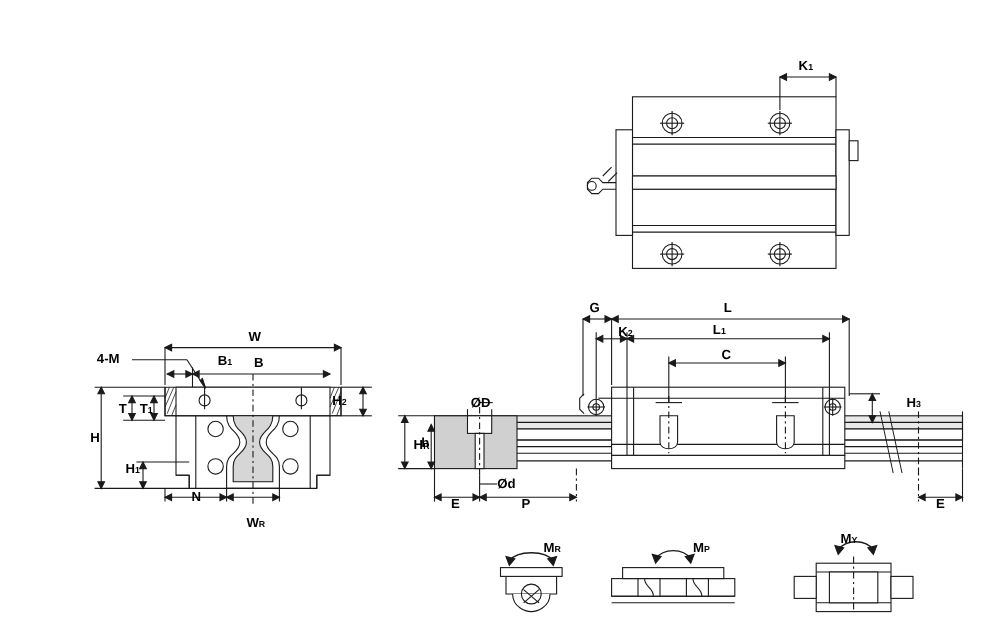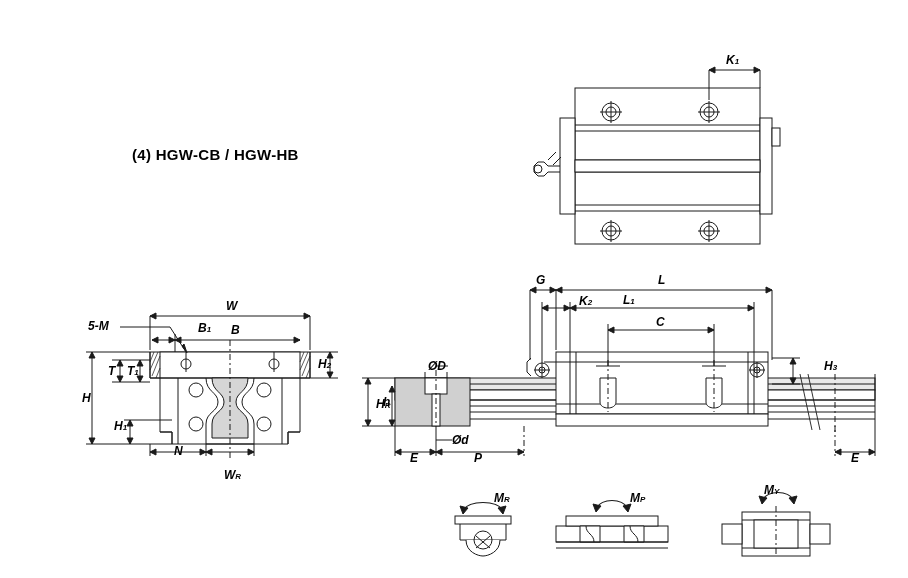--- a/index.html
+++ b/index.html
@@ -1,20 +1,20 @@
 <!DOCTYPE html>
 <html><head>
 <meta charset="utf-8">
 <style>
   html,body{margin:0;padding:0;background:#ffffff;}
   body{width:908px;height:578px;position:relative;overflow:hidden;
        font-family:"Liberation Sans", sans-serif;color:#000;}
   .sheet{position:absolute;inset:0;}
   .lbl{position:absolute;font-size:12px;line-height:1;white-space:nowrap;}
-  .lbl.b{font-weight:bold;font-style:italic;}
+  .lbl.b{font-weight:bold;}
   .title{position:absolute;font-size:15px;font-weight:bold;letter-spacing:.3px;white-space:nowrap;}
   svg{position:absolute;left:0;top:0;width:908px;height:578px;overflow:visible;}
   .sub{font-size:8px;}
 </style>
 </head>
 <body>
 
 <div class="sheet">
 
   <svg viewBox="0 0 908 578">
@@ -322,54 +322,53 @@
         <rect x="722" y="524" width="20" height="20" fill="#ffffff"></rect>
         <rect x="810" y="524" width="20" height="20" fill="#ffffff"></rect>
         <line x1="776" y1="506" x2="776" y2="556" stroke-dasharray="6,3,2,3"></line>
         <path d="M762 500 C769 490 787 490 794 500" stroke-width="1.2"></path>
         <path d="M759 496 L762 504 L767 498 Z" fill="#1a1a1a"></path>
         <path d="M789 498 L794 504 L797 496 Z" fill="#1a1a1a"></path>
       </g>
     </g>
   </svg>
 
-  <div class="title" style="left:132px; top:146px;">(4)  HGW-CB / HGW-HB</div>
 
   <div class="lbl b" style="left:726px; top:54px;">
     <span>K</span><span class="sub">1</span>
   </div>
 
-  <div class="lbl b" style="left:88px; top:320px;">5-M</div>
+  <div class="lbl b" style="left:88px; top:320px;">4-M</div>
   <div class="lbl b" style="left:226px; top:300px;">W</div>
   <div class="lbl b" style="left:231px; top:324px;">B</div>
   <div class="lbl b" style="left:158px; top:322px;padding-left:40px;">
     <span>B</span><span class="sub">1</span>
   </div>
   <div class="lbl b" style="left:108px; top:365px;">T</div>
   <div class="lbl b" style="left:127px; top:365px;">
     <span>T</span><span class="sub">1</span>
   </div>
   <div class="lbl b" style="left:82px; top:392px;">H</div>
   <div class="lbl b" style="left:114px; top:420px;">
     <span>H</span><span class="sub">1</span>
   </div>
-  <div class="lbl b" style="left:318px; top:358px;">
+  <div class="lbl b" style="left:302px; top:358px;">
     <span>H</span><span class="sub">2</span>
   </div>
   <div class="lbl b" style="left:174px; top:445px;">N</div>
   <div class="lbl b" style="left:224px; top:469px;">
     <span>W</span><span class="sub">R</span>
   </div>
 
   <div class="lbl b" style="left:536px; top:274px;">G</div>
   <div class="lbl b" style="left:658px; top:274px;">L</div>
-  <div class="lbl b" style="left:623px; top:294px;">
+  <div class="lbl b" style="left:648px; top:294px;">
     <span>L</span><span class="sub">1</span>
   </div>
-  <div class="lbl b" style="left:562px; top:295px;margin-left:17px;">
+  <div class="lbl b" style="left:562px; top:295px;">
     <span>K</span><span class="sub">2</span>
   </div>
   <div class="lbl b" style="left:656px; top:316px;">C</div>
   <div class="lbl b" style="left:824px; top:360px;">
     <span>H</span><span class="sub">3</span>
   </div>
   <div class="lbl b" style="left:376px; top:398px;">
     <span>H</span><span class="sub">R</span>
   </div>
   <div class="lbl b" style="left:383px; top:396px;">h</div>

